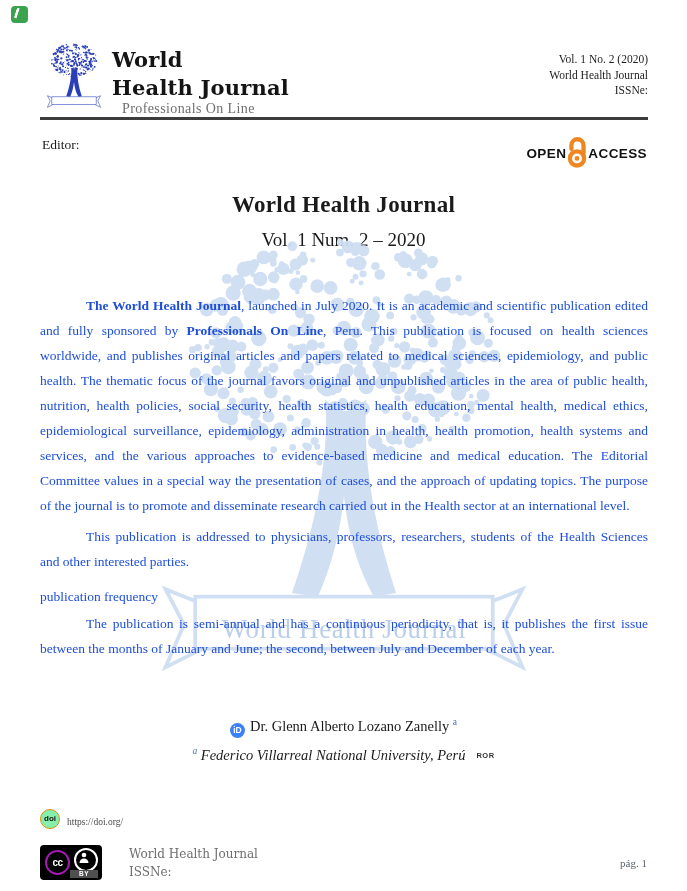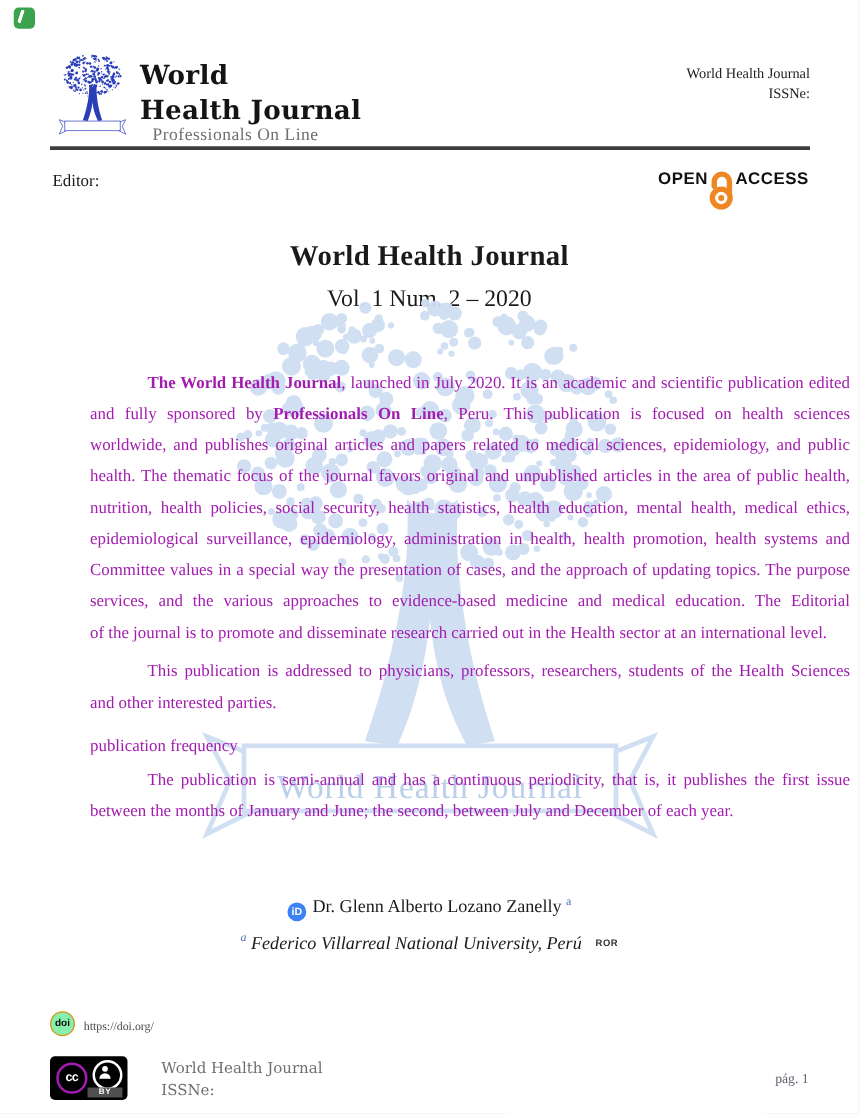--- a/index.html
+++ b/index.html
@@ -15,36 +15,36 @@
   
   #logo-tree{left:46px;top:42px;}
   #wordmark{left:112px;top:46px;font-family:"DejaVu Serif",serif;font-weight:bold;
         font-size:21px;line-height:28px;color:#141414;letter-spacing:.2px;}
   #tagline{left:122px;top:101px;font-size:14px;color:#6f6f6f;letter-spacing:.4px;}
   #header-meta{right:39px;top:52px;text-align:right;font-size:11.5px;line-height:15.5px;color:#1c1c1c;}
   #header-rule{left:40px;top:117px;width:608px;height:3px;background:#3c3c3c;}
 
   
   #editor-label{left:42px;top:137px;font-size:13.5px;}
-  #oa-logo{right:40px;top:132px;display:flex;height:36px;
+  #oa-logo{right:40px;top:132px;display:flex;align-items:center;height:36px;
         font-family:"Liberation Sans",sans-serif;font-weight:bold;font-size:13.5px;
         letter-spacing:.4px;color:#111;}
   #oa-logo .word{position:relative;top:3px;}
   #oa-lock{margin:0 -3px;}
 
   
   #doc-title{left:0;top:192px;width:100%;text-align:center;font-size:23px;font-weight:bold;letter-spacing:.3px;}
   #doc-subtitle{left:0;top:229px;width:100%;text-align:center;font-size:19px;}
 
   
   #watermark{left:158px;top:228px;opacity:.95;pointer-events:none;}
   #wm-text{font-family:"Liberation Serif",serif;}
 
   
-  #body-text{left:40px;top:293px;width:608px;font-size:13.5px;line-height:25px;color:#a21caf;margin-left:32px;}
+  #body-text{left:40px;top:293px;width:608px;font-size:13.5px;line-height:25px;color:#1d4ed8;}
   .bline{white-space:nowrap;overflow:hidden;text-align:justify;text-align-last:justify;}
   .bline.last{text-align-last:left;}
   .bline.ind{padding-left:46px;}
   .b{font-weight:bold;}
   .para{margin:0 0 6px 0;}
   .bheading{margin:10px 0 2px 0;font-size:13.5px;}
 
   
   #author-line{left:0;top:717px;width:100%;text-align:center;font-size:14.5px;}
   #orcid-icon{display:inline-block;width:15px;height:15px;border-radius:50%;background:#3b82f6;
@@ -407,20 +407,21 @@
     <rect x="22" y="104" width="56" height="5" fill="none" class="micro-text-bar"></rect>
   </svg>
 
   <div class="abs" id="wordmark">
     <div>World</div>
     <div>Health Journal</div>
   </div>
   <div class="abs" id="tagline">Professionals On Line</div>
 
   <div class="abs" id="header-meta">
+    <div>Vol. 1 No. 2 (2020)</div>
     <div>World Health Journal</div>
     <div>ISSNe:</div>
   </div>
 
   <div class="abs" id="header-rule"></div>
 
   <div class="abs" id="editor-label">Editor:</div>
 
   <div class="abs" id="oa-logo">
     <span class="word">OPEN</span>
@@ -760,22 +761,22 @@
   </svg>
 
   <div class="abs" id="body-text">
       <div class="para">
         <div class="bline ind"><span class="b">The World Health Journal</span><span>, launched in July 2020. It is an academic and scientific publication edited</span></div>
         <div class="bline"><span>and fully sponsored by </span><span class="b">Professionals On Line</span><span>, Peru. This publication is focused on health sciences</span></div>
         <div class="bline"><span>worldwide, and publishes original articles and papers related to medical sciences, epidemiology, and public</span></div>
         <div class="bline"><span>health. The thematic focus of the journal favors original and unpublished articles in the area of public health,</span></div>
         <div class="bline"><span>nutrition, health policies, social security, health statistics, health education, mental health, medical ethics,</span></div>
         <div class="bline"><span>epidemiological surveillance, epidemiology, administration in health, health promotion, health systems and</span></div>
+        <div class="bline"><span>services, and the various approaches to evidence-based medicine and medical education. The Editorial</span></div>
         <div class="bline"><span>Committee values in a special way the presentation of cases, and the approach of updating topics. The purpose</span></div>
-        <div class="bline"><span>services, and the various approaches to evidence-based medicine and medical education. The Editorial</span></div>
         <div class="bline last"><span>of the journal is to promote and disseminate research carried out in the Health sector at an international level.</span></div>
       </div>
       <div class="para">
         <div class="bline ind"><span>This publication is addressed to physicians, professors, researchers, students of the Health Sciences</span></div>
         <div class="bline last"><span>and other interested parties.</span></div>
       </div>
       <div class="bheading">publication frequency</div>
       <div class="para">
         <div class="bline ind"><span>The publication is semi-annual and has a continuous periodicity, that is, it publishes the first issue</span></div>
         <div class="bline last"><span>between the months of January and June; the second, between July and December of each year.</span></div>

